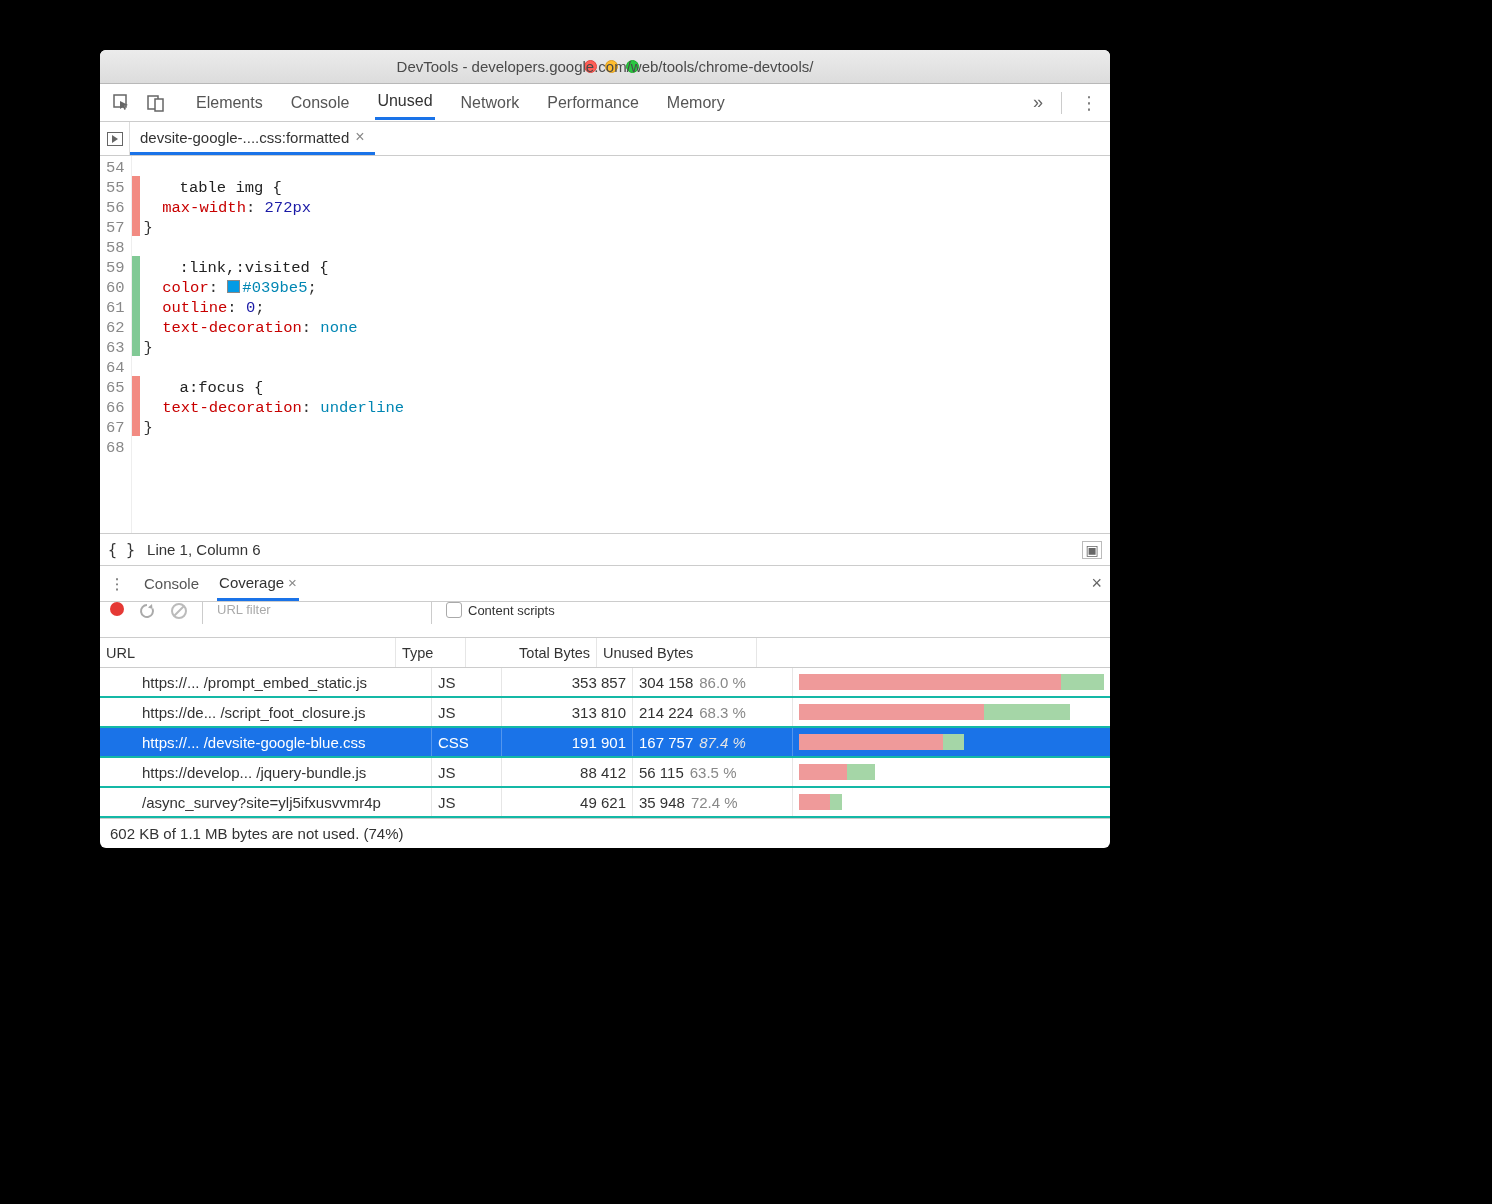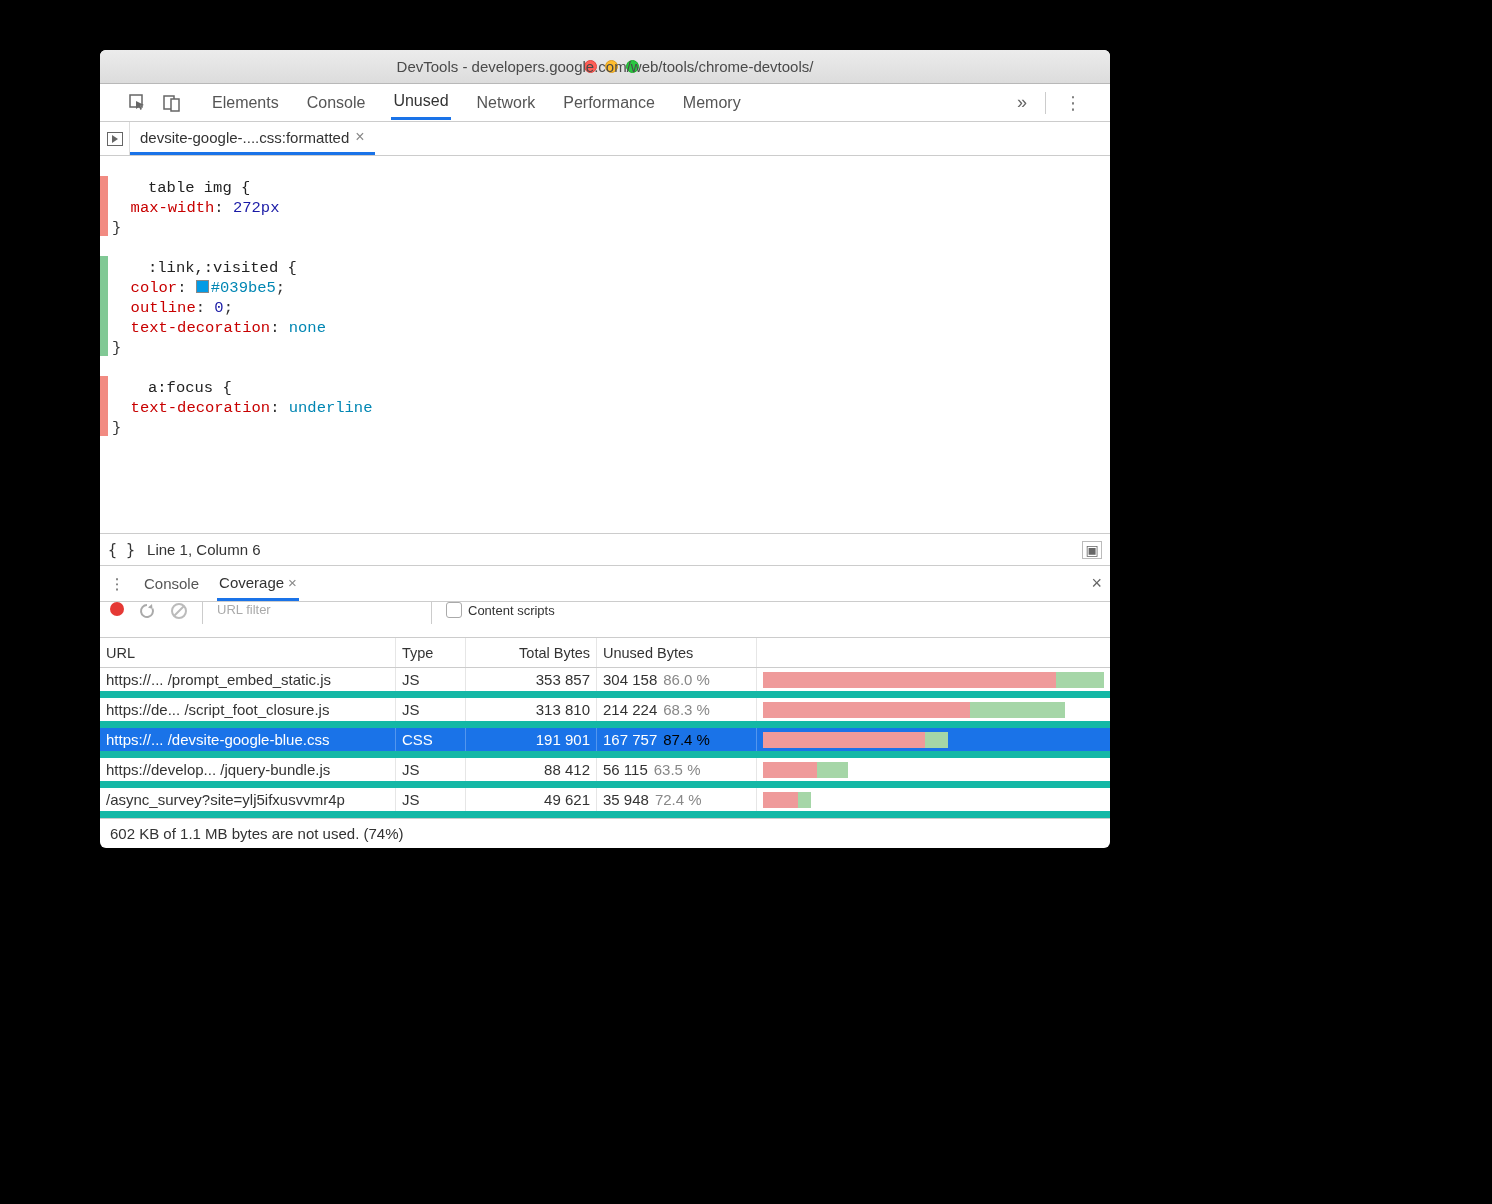--- a/index.html
+++ b/index.html
@@ -50,21 +50,21 @@
     font-size: 15px;
     color: #4a4a4a;
     pointer-events: none;
   }
   
   .tabstrip {
     height: 38px;
     border-bottom: 1px solid #ccc;
     display: flex;
     align-items: stretch;
-    padding: 0 24px;
+    padding: 0 8px;
     gap: 6px;
     font-size: 16px;
     color: #555;
   }
   .tabstrip .iconbtn {
     width: 28px;
     display: flex;
     align-items: center;
     justify-content: center;
     color: #666;
@@ -203,23 +203,23 @@
     white-space: nowrap;
     overflow: hidden;
     text-overflow: ellipsis;
     border-right: 1px solid #e6e6e6;
     height: 100%;
     display: flex;
     align-items: center;
   }
   .cov-table .thead > div:last-child, .cov-table .trow > div:last-child { border-right: none; }
   .cov-table .num { justify-content: flex-end; }
-  .cov-table .trow { border-bottom: 7px solid #14b8a6; }
+  .cov-table .trow { border-bottom: 2px solid #14b8a6; padding-left: 36px; }
   .cov-table .trow.sel { background: #1a73e8; color: #fff; }
-  .cov-table .trow.sel .pct { color: #000000; }
+  .cov-table .trow.sel .pct { color: #e5e5e5; font-style: italic; }
   .cov-table .trow.sel > div { border-right-color: rgba(255,255,255,0.25); }
   .pct { color: #888; margin-left: 6px; }
   .bar-wrap { display:flex; align-items:center; padding: 0 6px !important; }
   .bar { height: 16px; display: flex; width: 100%; }
   .bar .u { background: #ef9a9a; }
   .bar .c { background: #a5d6a7; }
   
   .cov-footer {
     height: 30px; border-top: 1px solid #ccc;
     display: flex; align-items: center;
@@ -276,20 +276,37 @@
           <path d="M5 3 L11 7 L5 11 Z" fill="#666"></path>
         </svg>
     </div>
     <div class="filetab">
       <span>devsite-google-....css:formatted</span>
       <span class="close">×</span>
     </div>
   </div>
 
   <div class="code-area">
+    <div class="gutter" id="gutter">
+        <div>54</div>
+        <div>55</div>
+        <div>56</div>
+        <div>57</div>
+        <div>58</div>
+        <div>59</div>
+        <div>60</div>
+        <div>61</div>
+        <div>62</div>
+        <div>63</div>
+        <div>64</div>
+        <div>65</div>
+        <div>66</div>
+        <div>67</div>
+        <div>68</div>
+      </div>
     <div class="coverage-col" id="covcol">
         <div></div>
         <div class="cov-r"></div>
         <div class="cov-r"></div>
         <div class="cov-r"></div>
         <div></div>
         <div class="cov-g"></div>
         <div class="cov-g"></div>
         <div class="cov-g"></div>
         <div class="cov-g"></div>

